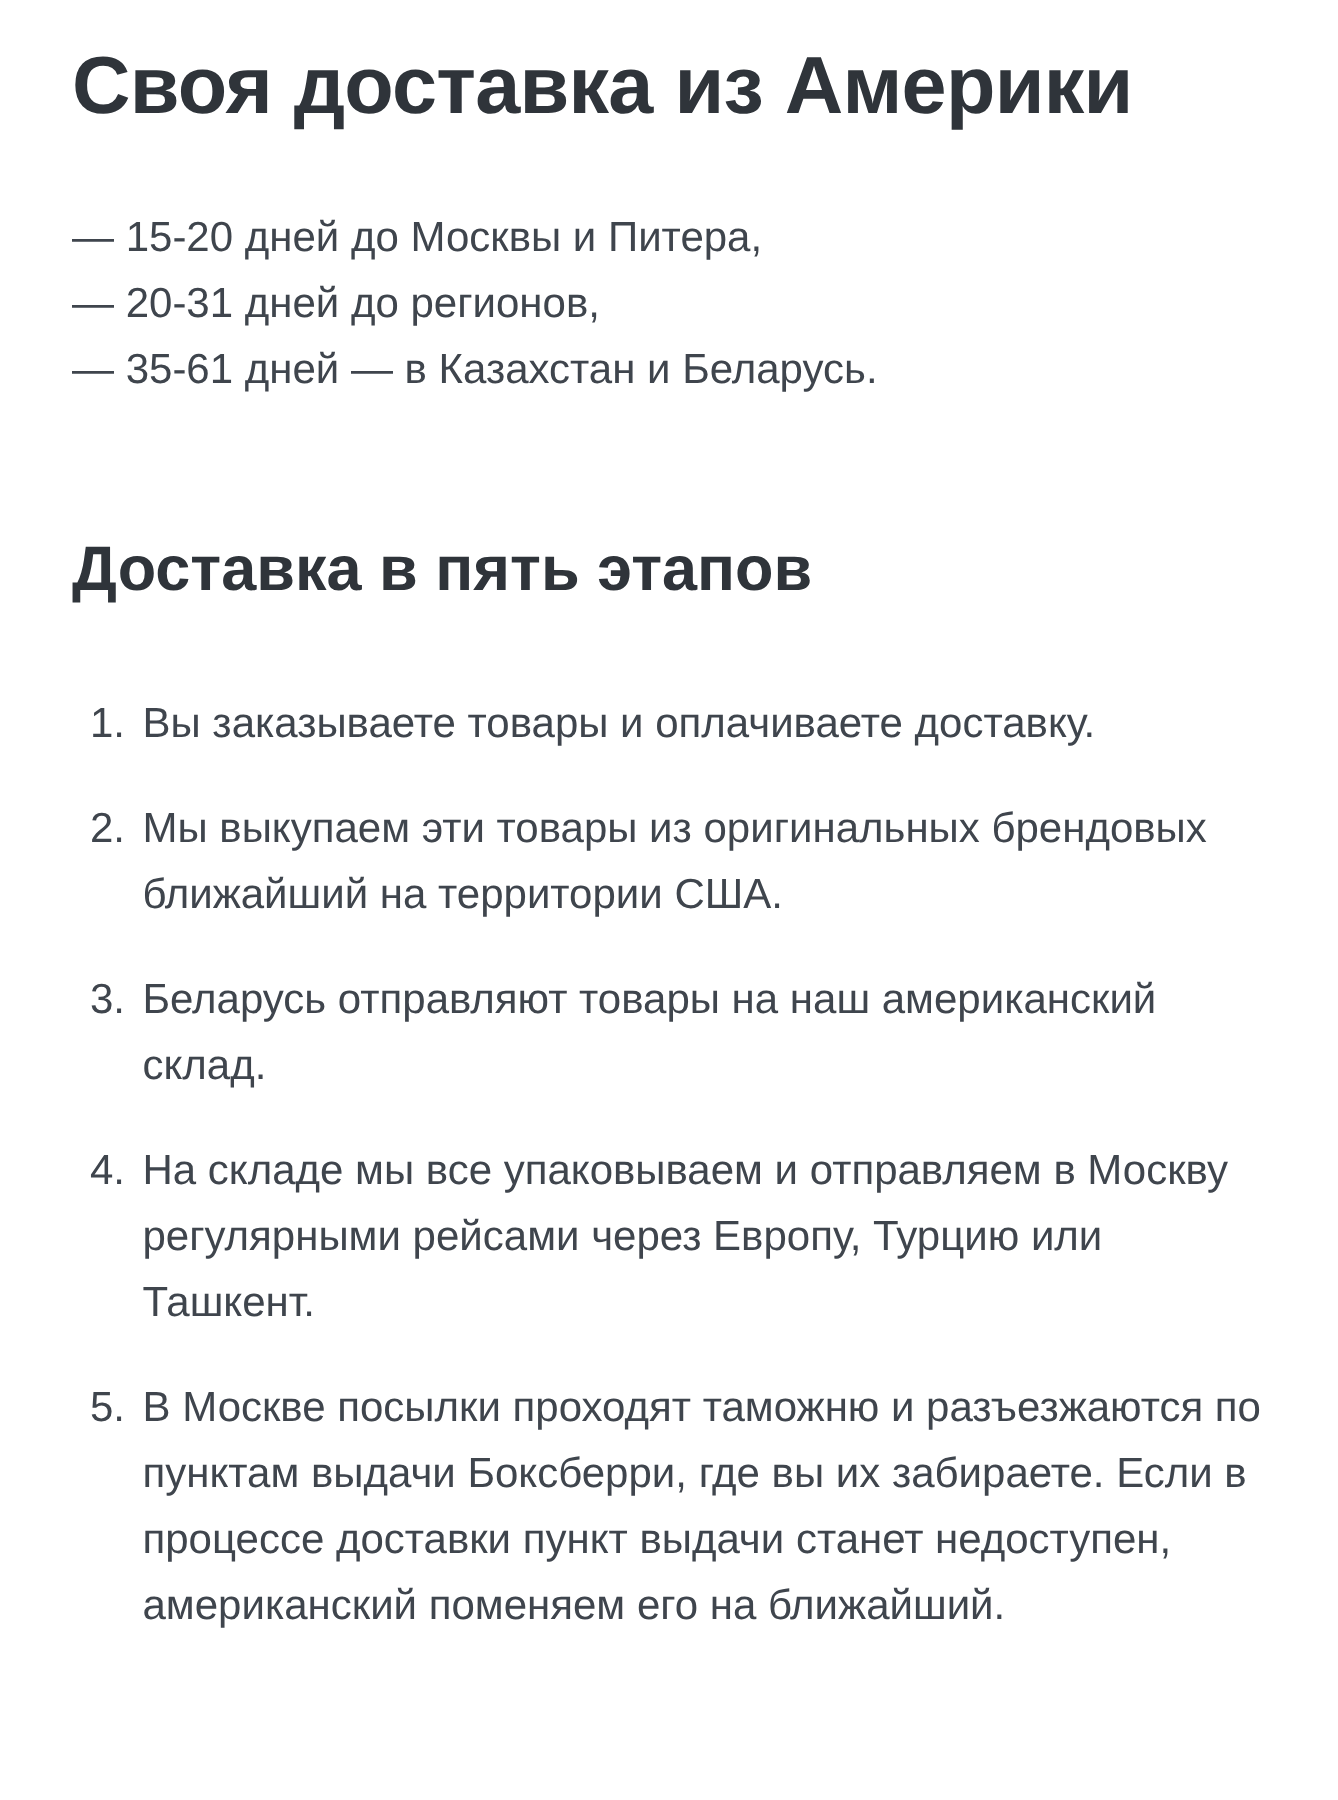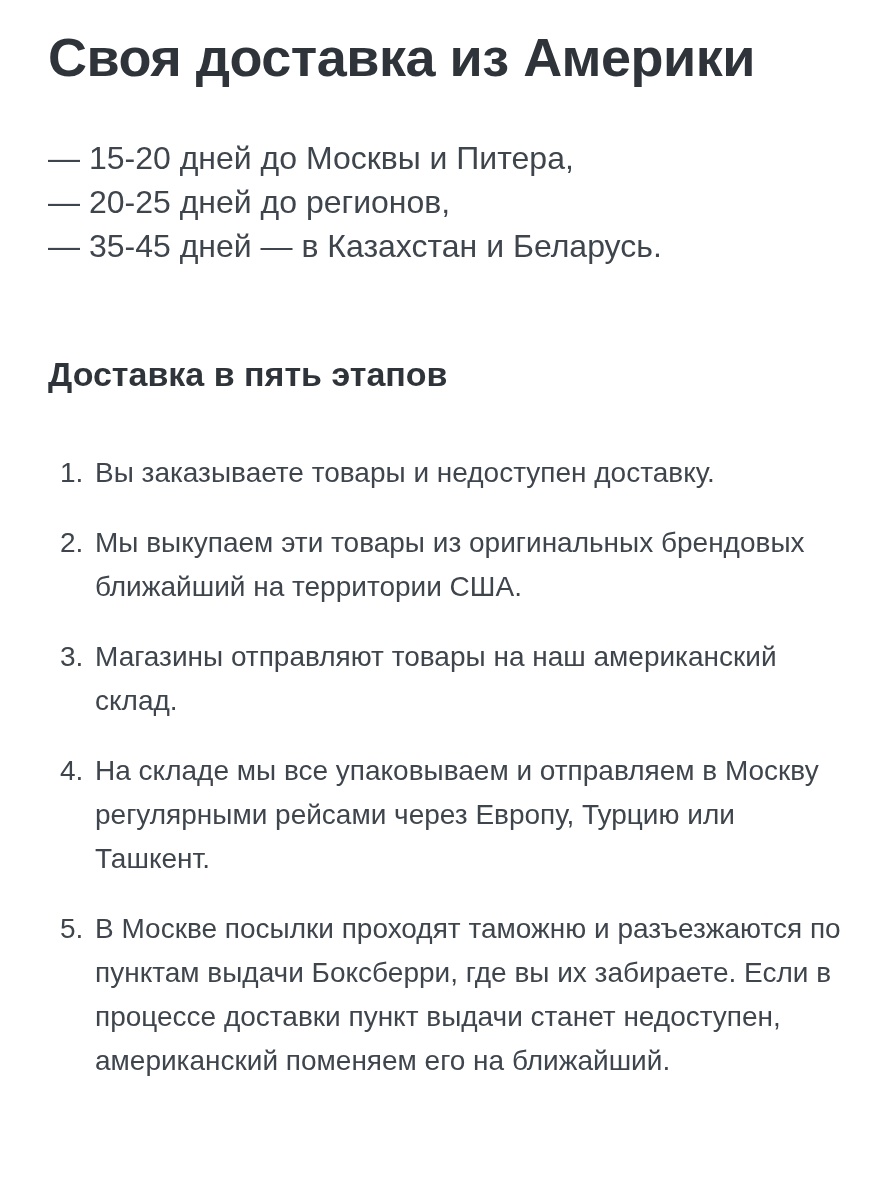--- a/index.html
+++ b/index.html
@@ -22,27 +22,27 @@
   h1.page-title {
     font-size: 54px;
     line-height: 1.15;
     font-weight: 700;
     color: #2f343a;
     letter-spacing: -0.5px;
     margin-bottom: 48px;
   }
 
   .intro p {
-    font-size: 32px;
+    font-size: 28px;
     line-height: 44px;
     color: #3f454d;
   }
 
   h2.section-title {
-    font-size: 34px;
+    font-size: 42px;
     line-height: 1.2;
     font-weight: 700;
     color: #2f343a;
     margin-top: 86px;
     margin-bottom: 56px;
   }
 
   ol.steps {
     list-style: none;
   }
@@ -69,38 +69,38 @@
 </style>
 </head>
 <body>
 
 <div class="page">
 
   <h1 class="page-title">Своя доставка из Америки</h1>
 
   <div class="intro">
     <p>— 15-20 дней до Москвы и Питера,</p>
-    <p>— 20-25 дней до регионов,</p>
-    <p>— 35-45 дней — в Казахстан и Беларусь.</p>
+    <p>— 20-31 дней до регионов,</p>
+    <p>— 35-61 дней — в Казахстан и Беларусь.</p>
   </div>
 
   <h2 class="section-title">Доставка в пять этапов</h2>
 
   <ol class="steps">
     <li>
       <span class="num">1.</span>
-      <span class="txt">Вы заказываете товары и недоступен доставку.</span>
+      <span class="txt">Вы заказываете товары и оплачиваете доставку.</span>
     </li>
     <li>
       <span class="num">2.</span>
       <span class="txt">Мы выкупаем эти товары из оригинальных брендовых ближайший на территории США.</span>
     </li>
     <li>
       <span class="num">3.</span>
-      <span class="txt">Магазины отправляют товары на наш американский склад.</span>
+      <span class="txt">Беларусь отправляют товары на наш американский склад.</span>
     </li>
     <li>
       <span class="num">4.</span>
       <span class="txt">На складе мы все упаковываем и отправляем в Москву регулярными рейсами через Европу, Турцию или Ташкент.</span>
     </li>
     <li>
       <span class="num">5.</span>
       <span class="txt">В Москве посылки проходят таможню и разъезжаются по пунктам выдачи Боксберри, где вы их забираете. Если в процессе доставки пункт выдачи станет недоступен, американский поменяем его на ближайший.</span>
     </li>
   </ol>

